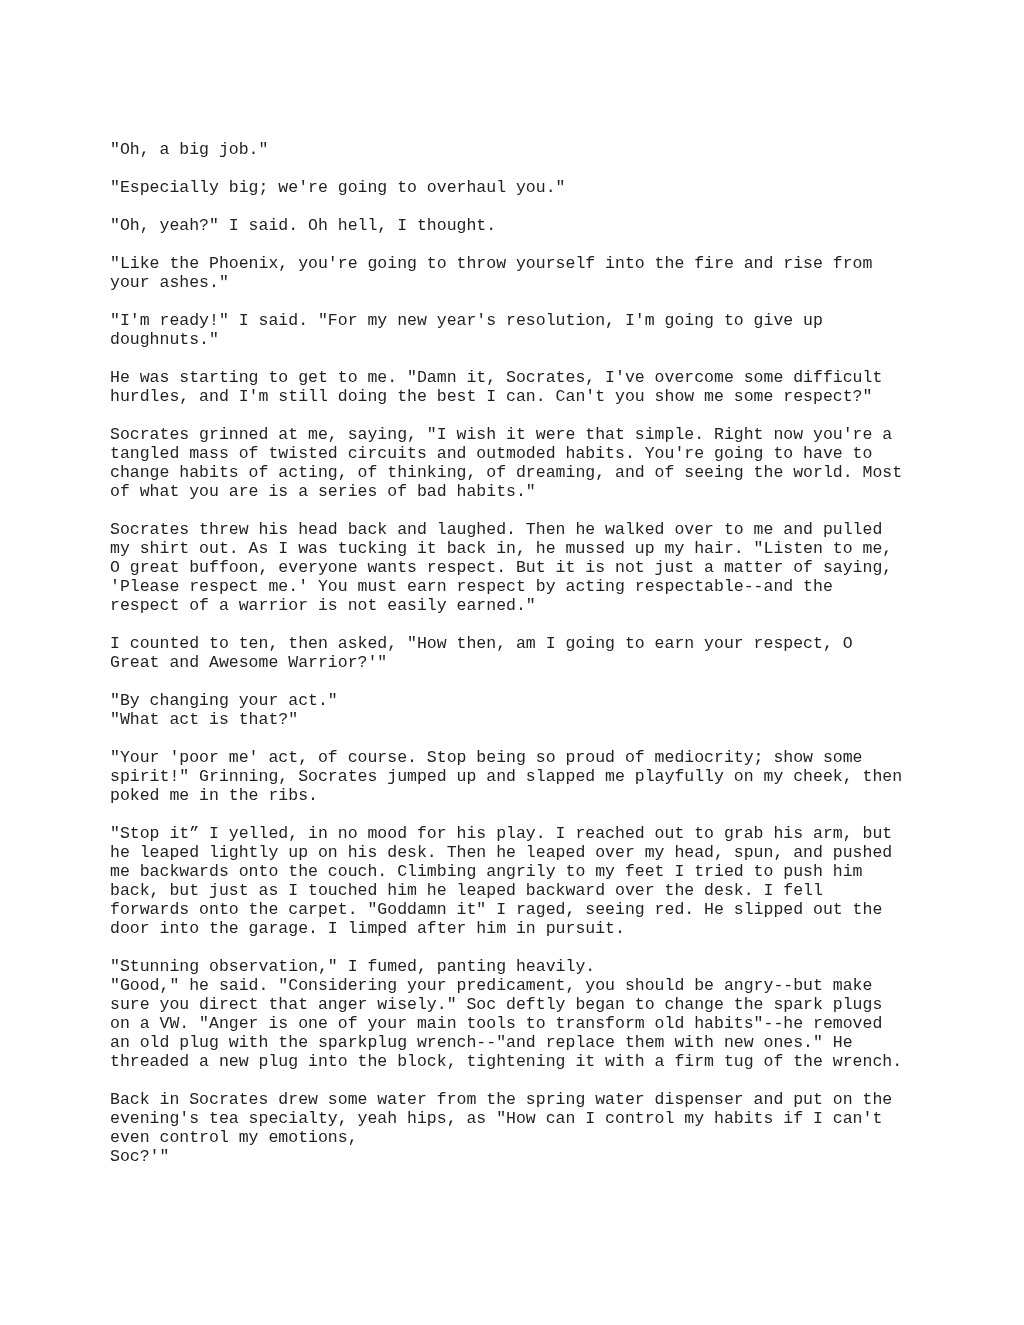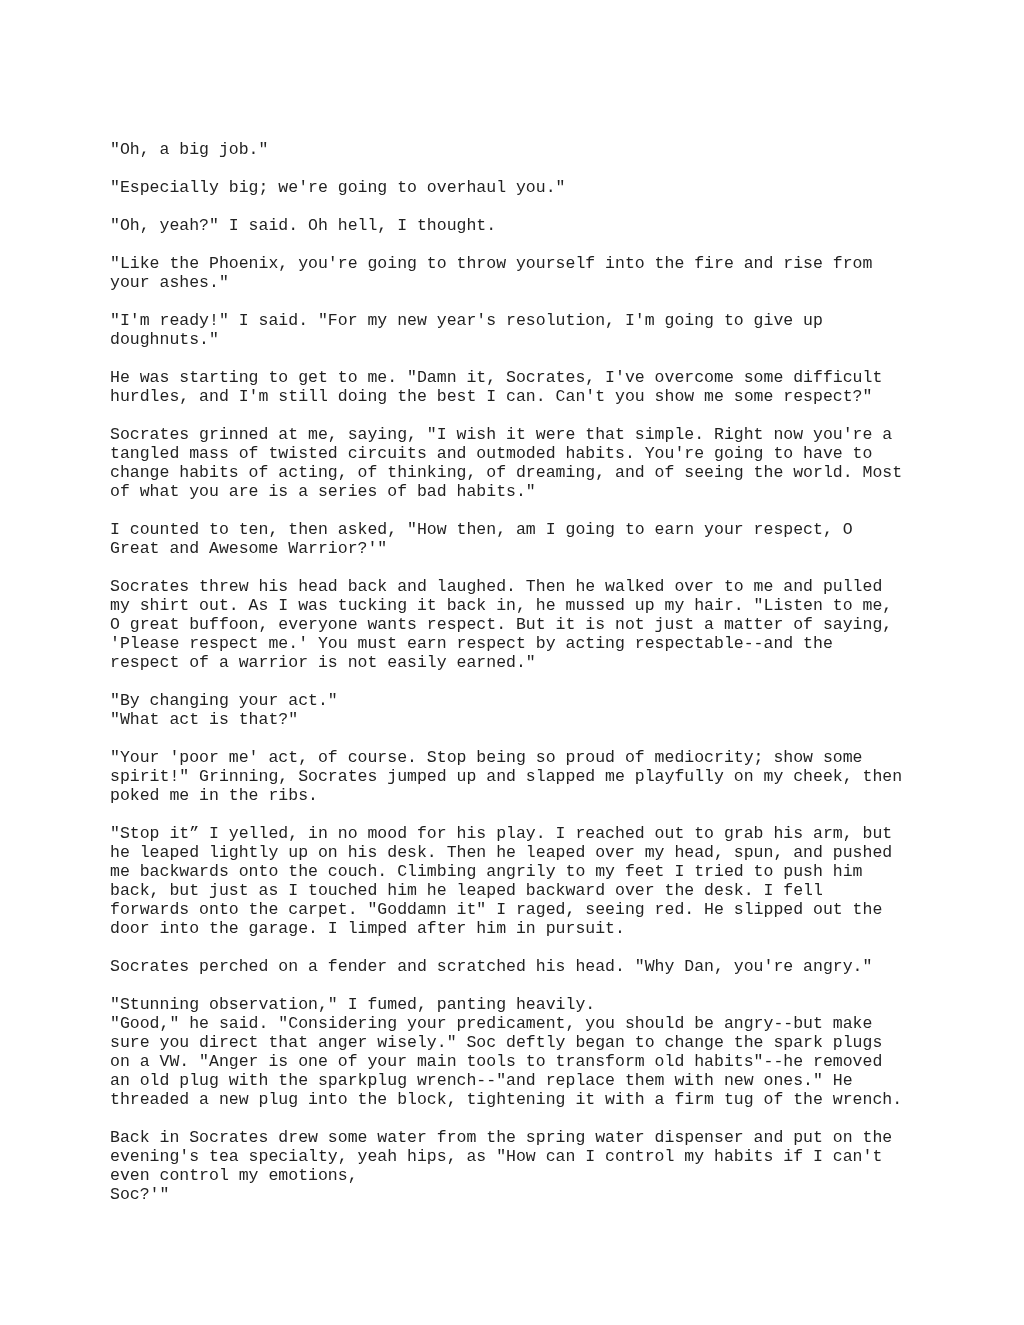--- a/index.html
+++ b/index.html
@@ -40,39 +40,38 @@
       <div class="para">"Like the Phoenix, you're going to throw yourself into the fire and rise from
 your ashes."</div>
       <div class="para">"I'm ready!" I said. "For my new year's resolution, I'm going to give up
 doughnuts."</div>
       <div class="para">He was starting to get to me. "Damn it, Socrates, I've overcome some difficult
 hurdles, and I'm still doing the best I can. Can't you show me some respect?"</div>
       <div class="para">Socrates grinned at me, saying, "I wish it were that simple. Right now you're a
 tangled mass of twisted circuits and outmoded habits. You're going to have to
 change habits of acting, of thinking, of dreaming, and of seeing the world. Most
 of what you are is a series of bad habits."</div>
-      <div class="para">I counted to ten, then asked, "How then, am I going to earn your respect, O
-Great and Awesome Warrior?'"</div>
       <div class="para">Socrates threw his head back and laughed. Then he walked over to me and pulled
 my shirt out. As I was tucking it back in, he mussed up my hair. "Listen to me,
 O great buffoon, everyone wants respect. But it is not just a matter of saying,
 'Please respect me.' You must earn respect by acting respectable--and the
 respect of a warrior is not easily earned."</div>
+      <div class="para">I counted to ten, then asked, "How then, am I going to earn your respect, O
+Great and Awesome Warrior?'"</div>
       <div class="para">"By changing your act."
 "What act is that?"</div>
       <div class="para">"Your 'poor me' act, of course. Stop being so proud of mediocrity; show some
 spirit!" Grinning, Socrates jumped up and slapped me playfully on my cheek, then
 poked me in the ribs.</div>
       <div class="para">"Stop it” I yelled, in no mood for his play. I reached out to grab his arm, but
 he leaped lightly up on his desk. Then he leaped over my head, spun, and pushed
 me backwards onto the couch. Climbing angrily to my feet I tried to push him
 back, but just as I touched him he leaped backward over the desk. I fell
 forwards onto the carpet. "Goddamn it" I raged, seeing red. He slipped out the
 door into the garage. I limped after him in pursuit.</div>
-      <div class="para">Socrates perched on a fender and scratched his head. "Why Dan, you're angry."</div>
       <div class="para">"Stunning observation," I fumed, panting heavily.
 "Good," he said. "Considering your predicament, you should be angry--but make
 sure you direct that anger wisely." Soc deftly began to change the spark plugs
 on a VW. "Anger is one of your main tools to transform old habits"--he removed
 an old plug with the sparkplug wrench--"and replace them with new ones." He
 threaded a new plug into the block, tightening it with a firm tug of the wrench.</div>
       <div class="para">Back in Socrates drew some water from the spring water dispenser and put on the
 evening's tea specialty, yeah hips, as "How can I control my habits if I can't
 even control my emotions,
 Soc?'"</div>

